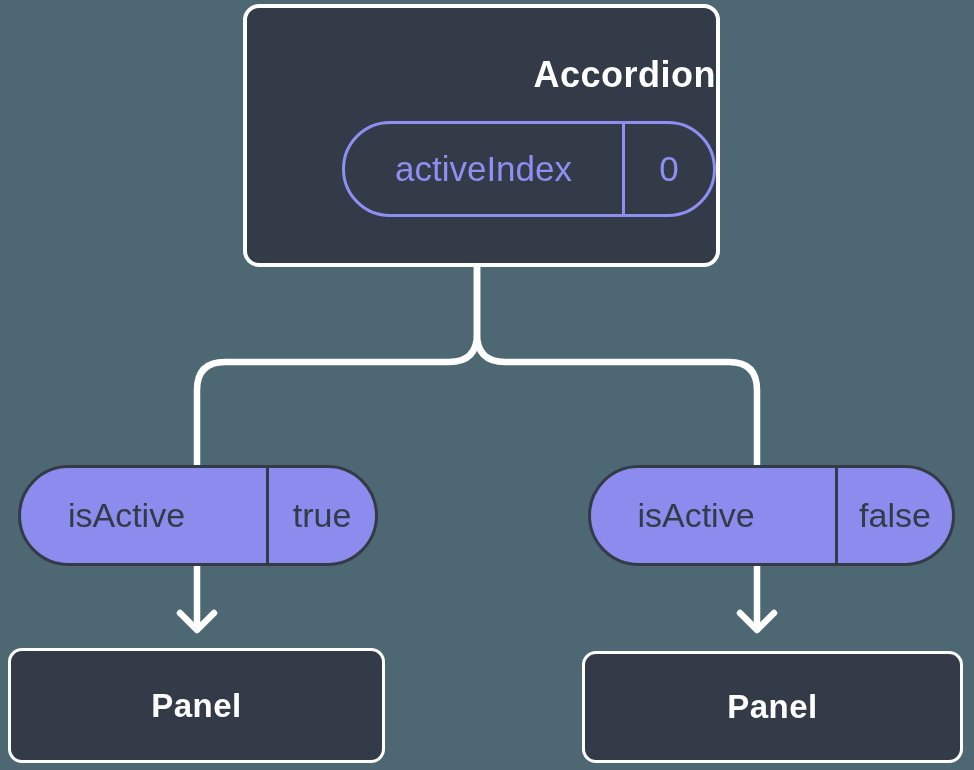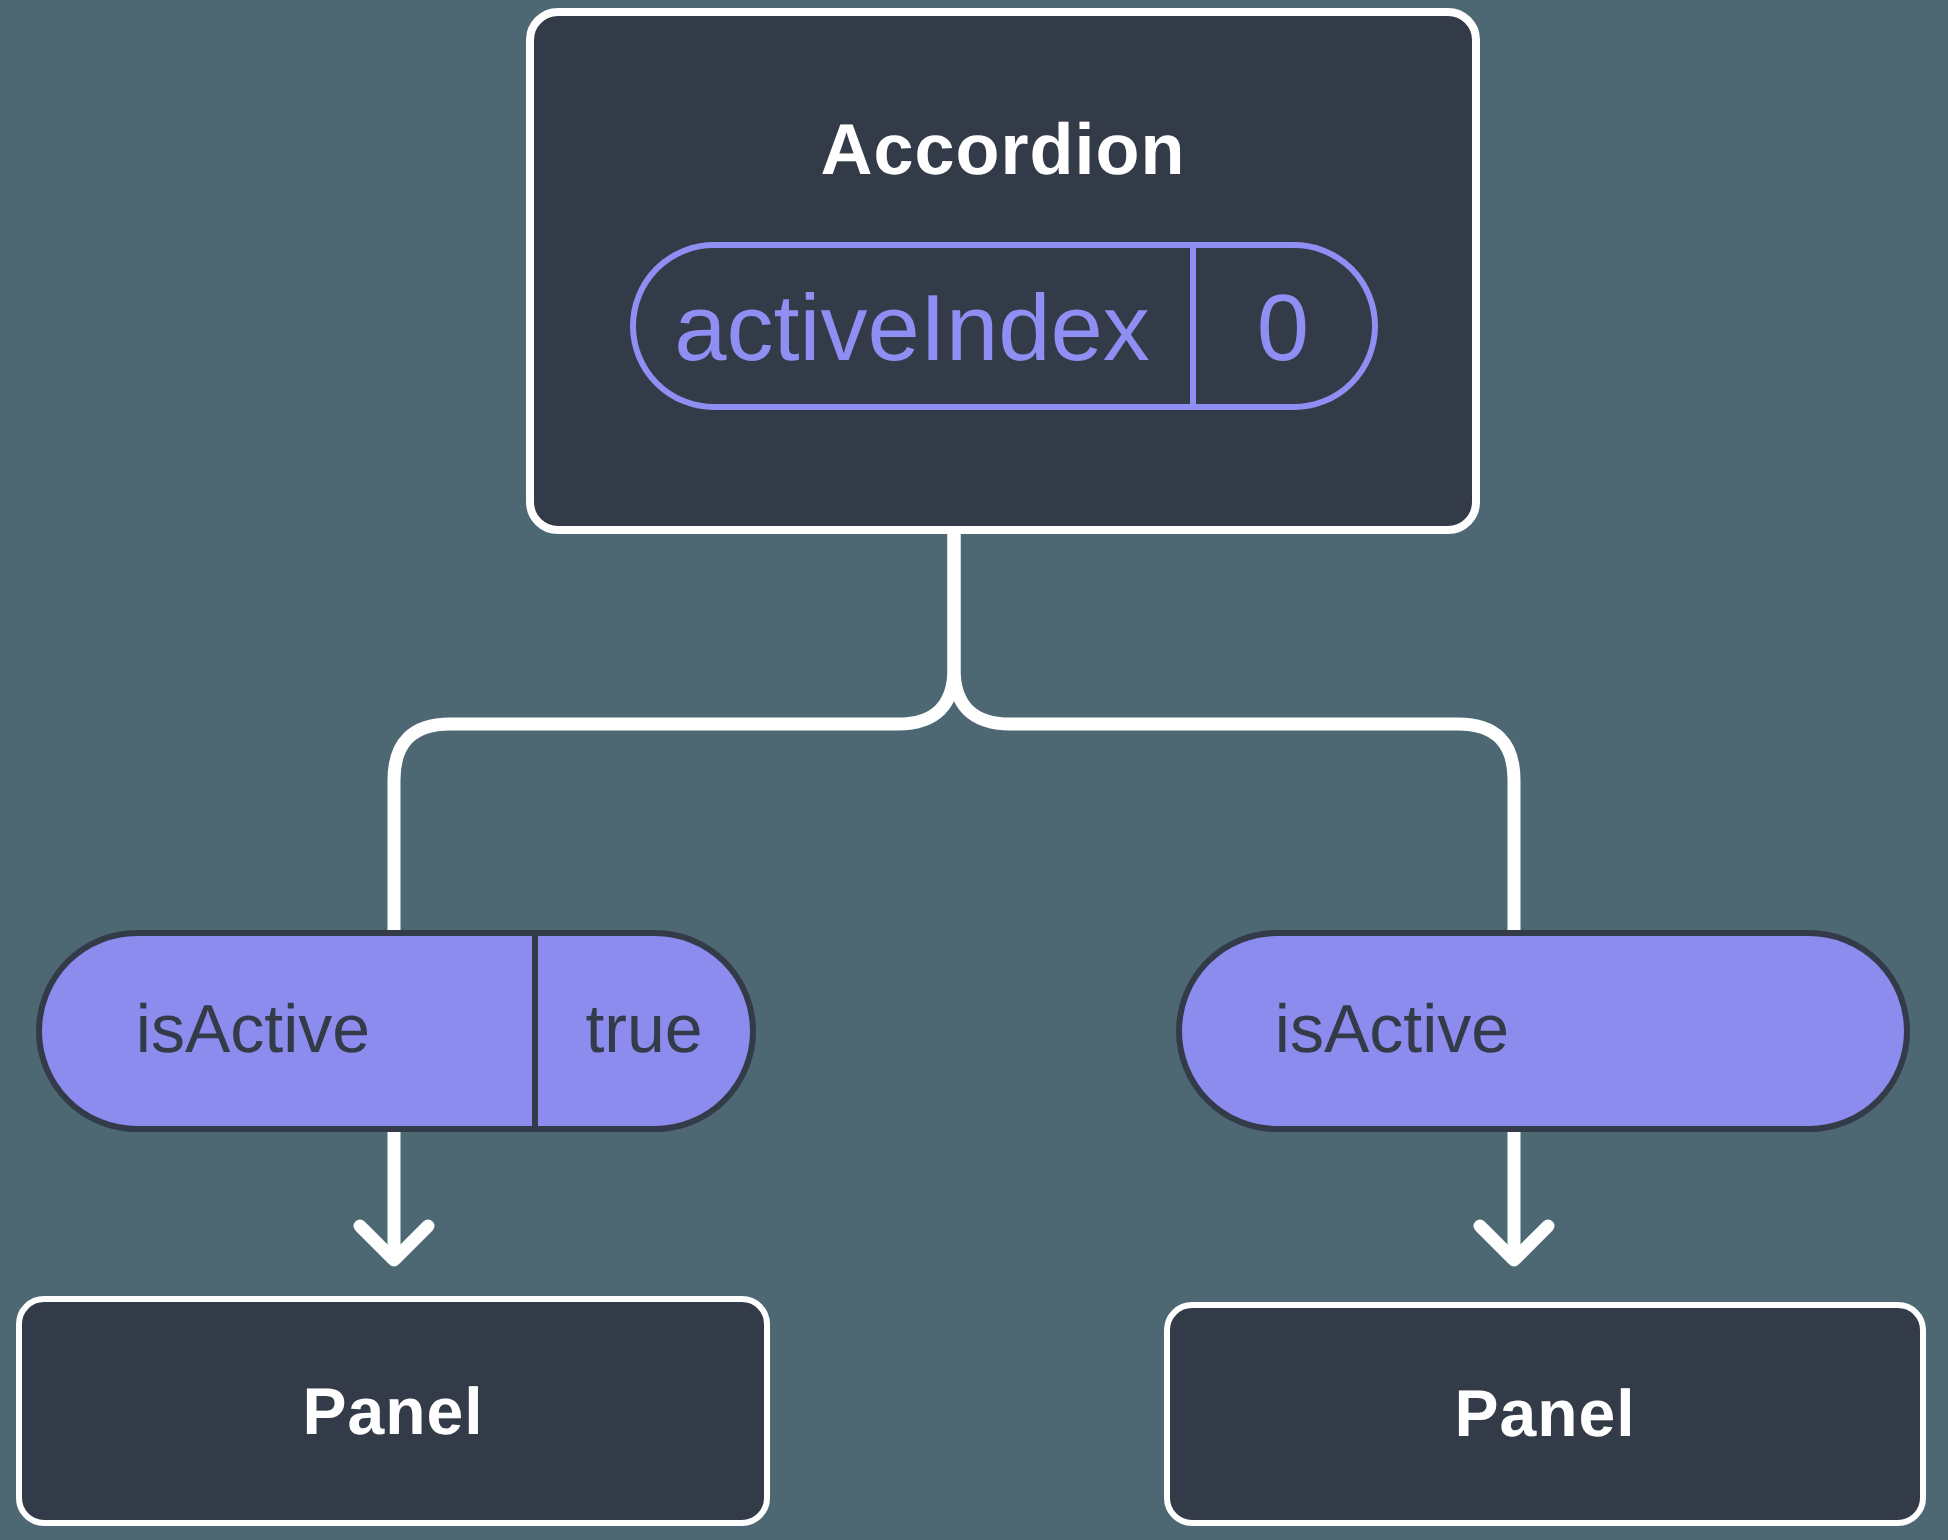--- a/index.html
+++ b/index.html
@@ -24,46 +24,46 @@
     fill: none;
     stroke: #ffffff;
     stroke-width: 6.5;
     stroke-linecap: round;
     stroke-linejoin: round;
   }
 
   
   .root-box {
     position: absolute;
-    left: 263px; top: 4px;
+    left: 243px; top: 4px;
     width: 477px; height: 263px;
     background: #343b48;
     border: 4px solid #ffffff;
     border-radius: 16px;
     z-index: 2;
     display: flex;
     flex-direction: column;
-    align-items: center;
+    align-items: flex-end;
   }
   .root-title {
     margin-top: 46px;
     color: #ffffff;
     font-size: 36px;
     font-weight: 600;
     letter-spacing: 0.5px;
   }
   .state-pill {
     margin-top: 25px;
     display: flex;
     align-items: stretch;
-    height: 84px;
+    height: 96px;
     border: 3px solid #8f8ef3;
     border-radius: 60px;
     color: #8f8ef3;
-    font-size: 47px;
+    font-size: 35px;
   }
   .state-name {
     width: 277px;
     display: flex;
     align-items: center;
     justify-content: center;
   }
   .state-value {
     width: 91px;
     display: flex;
@@ -144,20 +144,21 @@
     </div>
   </div>
 
   <div class="prop-pill left">
     <div class="prop-name">isActive</div>
     <div class="prop-value">true</div>
   </div>
 
   <div class="prop-pill right">
     <div class="prop-name">isActive</div>
+    <div class="prop-value">false</div>
   </div>
 
   <div class="panel-box left">
     <span>Panel</span>
   </div>
 
   <div class="panel-box right">
     <span>Panel</span>
   </div>
 

